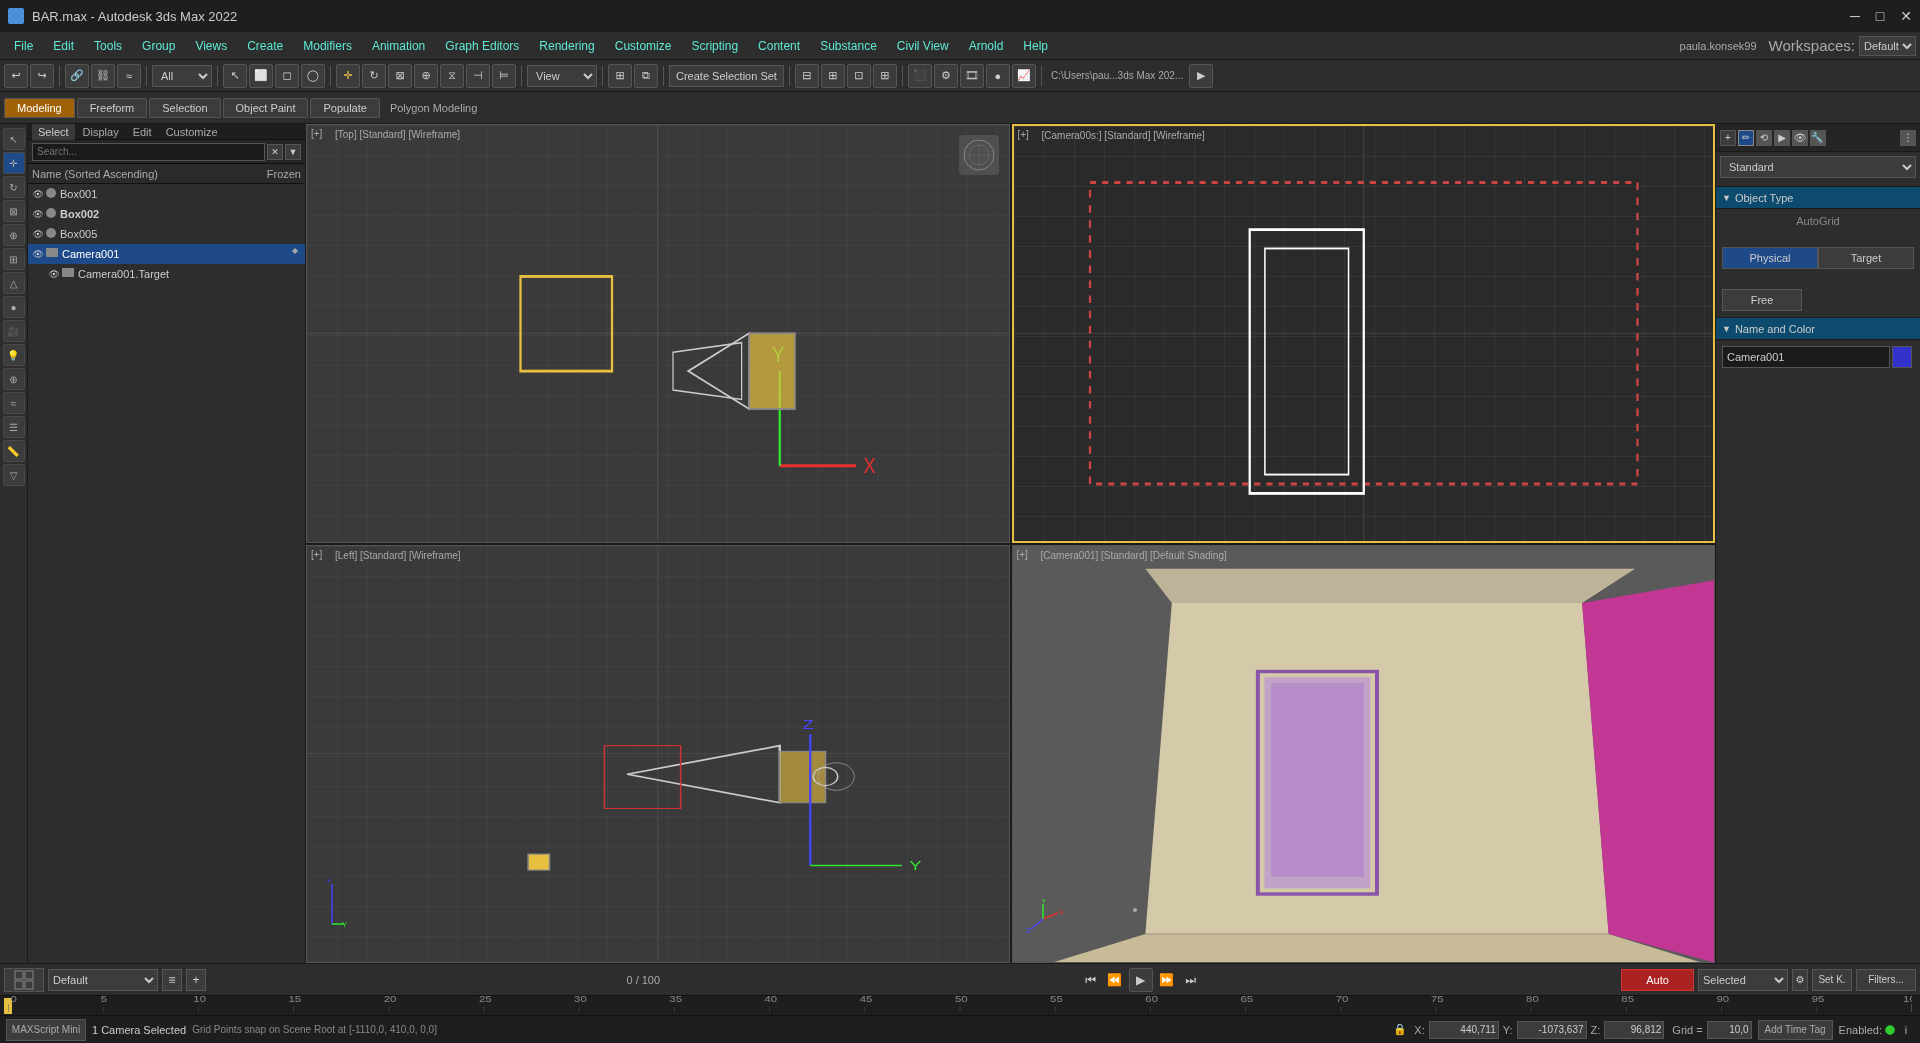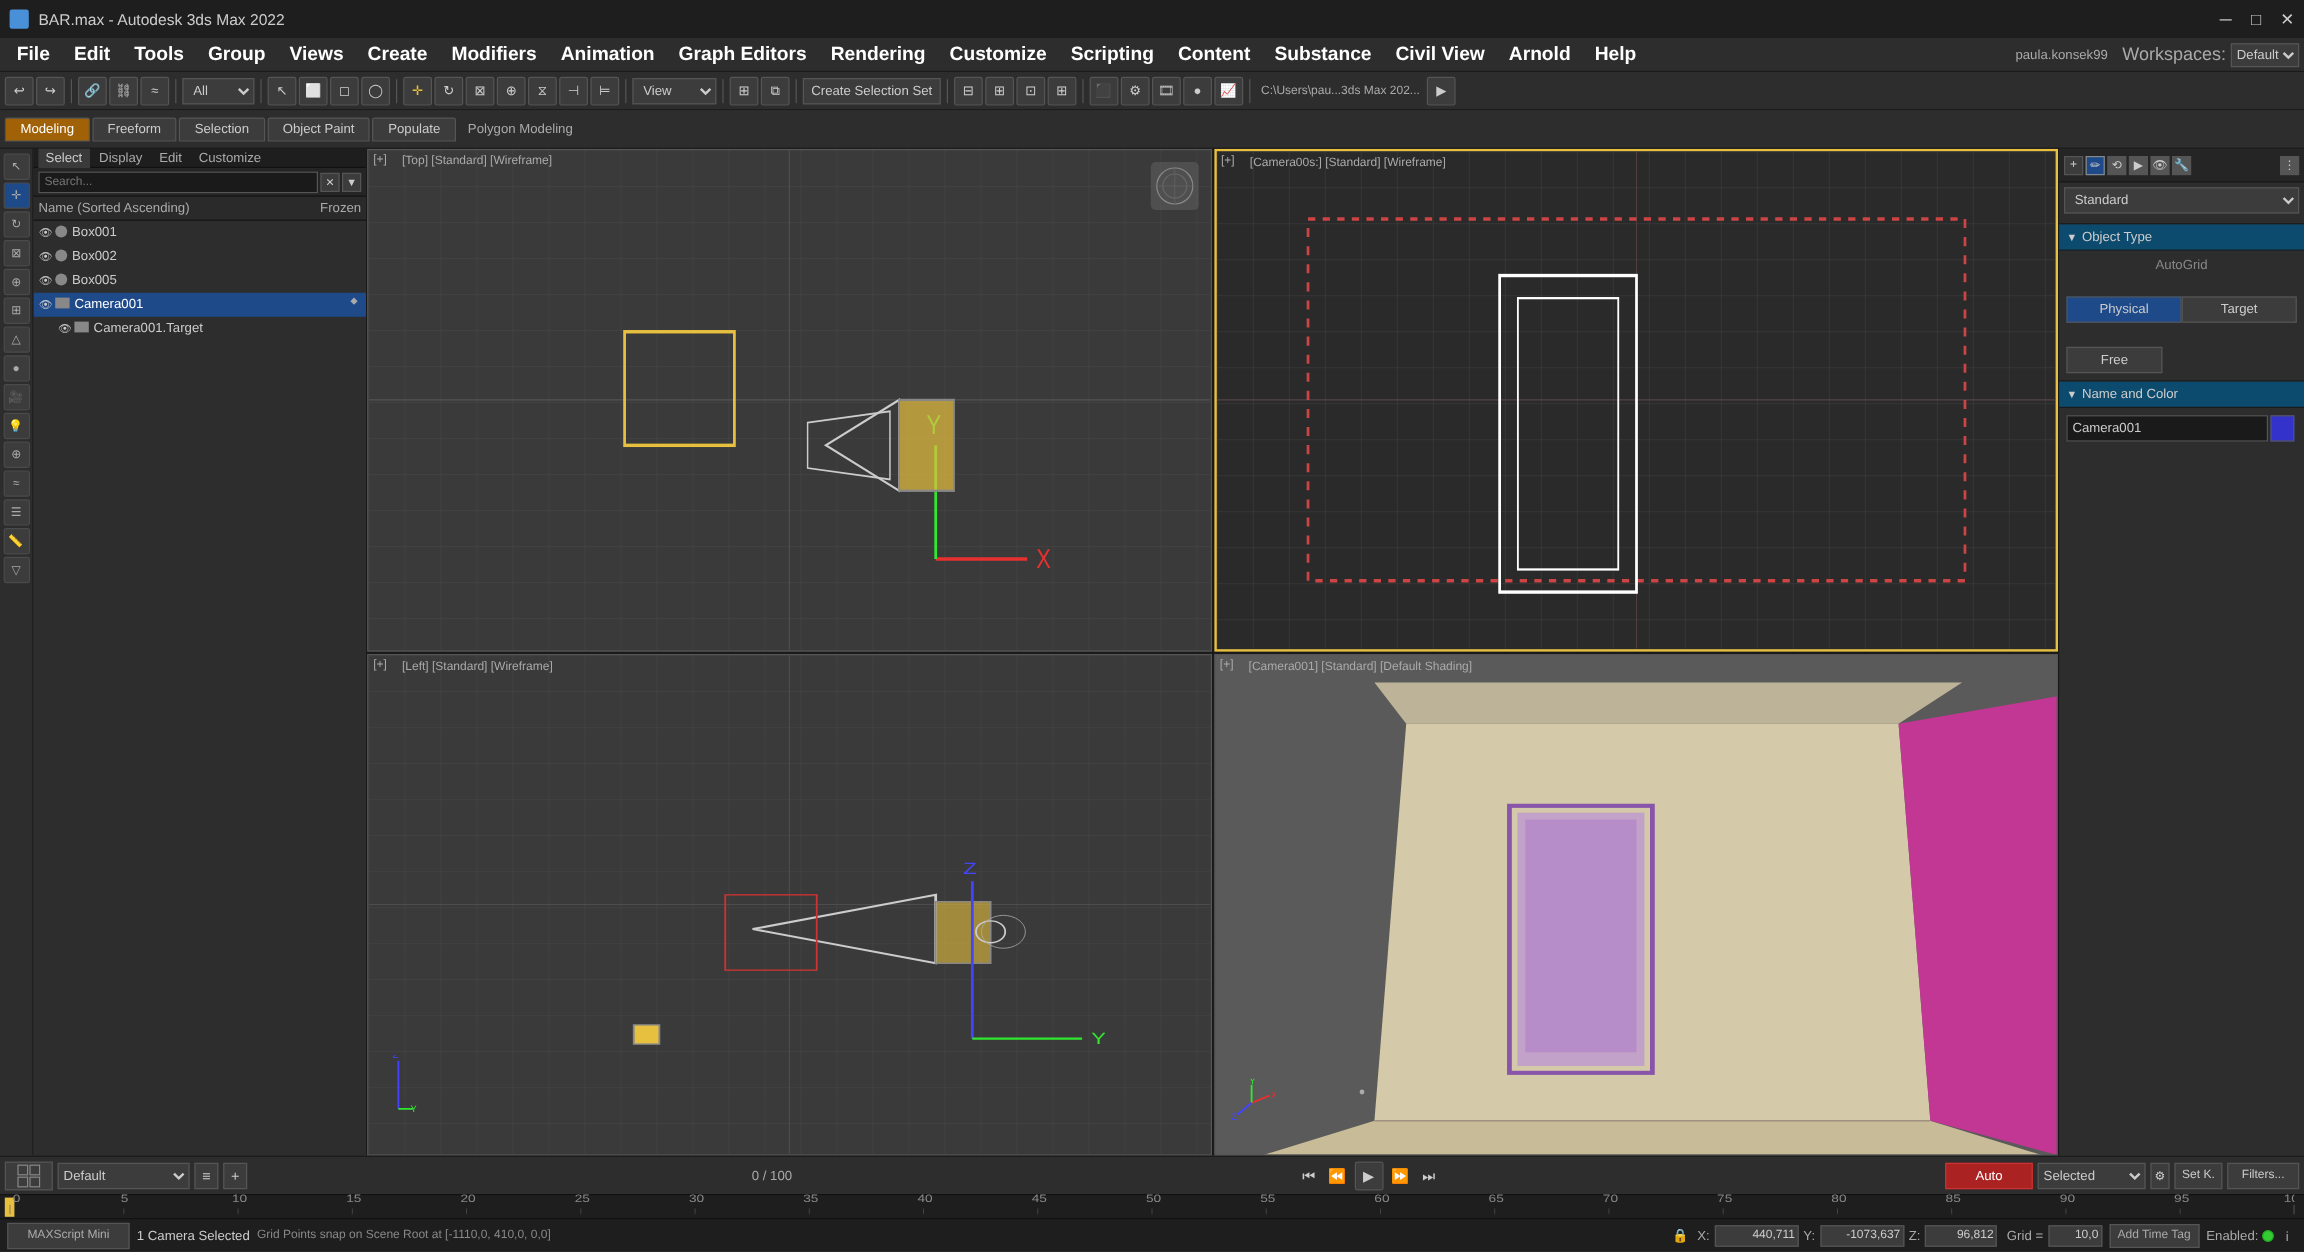--- a/index.html
+++ b/index.html
@@ -8,21 +8,21 @@
     
     #title-bar { height: 32px; background: #1e1e1e; display: flex; align-items: center; padding: 0 8px; justify-content: space-between; }
     #title-bar-left { display: flex; align-items: center; gap: 8px; }
     #title-bar-icon { width: 16px; height: 16px; background: #4a90d9; border-radius: 2px; }
     #title-bar-text { color: #cccccc; font-size: 13px; }
     #title-bar-right { display: flex; gap: 16px; }
     .title-btn { color: #cccccc; cursor: pointer; font-size: 14px; }
     
     
     #menu-bar { height: 28px; background: #2d2d2d; display: flex; align-items: center; padding: 0 4px; border-bottom: 1px solid #1a1a1a; }
-    .menu-item { padding: 4px 10px; color: #ffffff; cursor: pointer; font-size: 16px; font-weight: bold; }
+    .menu-item { padding: 4px 10px; color: #5eead4; cursor: pointer; font-size: 12px; }
     
     
     #main-toolbar { height: 32px; background: #2d2d2d; display: flex; align-items: center; padding: 0 4px; gap: 2px; border-bottom: 1px solid #1a1a1a; }
     .toolbar-btn { width: 24px; height: 24px; background: #3c3c3c; border: 1px solid #555; display: flex; align-items: center; justify-content: center; cursor: pointer; color: #ccc; font-size: 11px; border-radius: 2px; }
     .toolbar-sep { width: 1px; height: 20px; background: #555; margin: 0 3px; }
     .toolbar-dropdown { height: 22px; background: #3c3c3c; border: 1px solid #555; color: #ccc; font-size: 11px; padding: 0 4px; cursor: pointer; }
     .tab-btn { padding: 3px 12px; background: #3c3c3c; border: 1px solid #555; color: #ccc; font-size: 11px; cursor: pointer; border-radius: 2px 2px 0 0; }
     .tab-btn.active { background: #a16207; color: #fff; }
     
     
@@ -235,21 +235,21 @@
           </div>
           <span style="font-size:11px;">Box001</span>
           <div style="margin-left:auto;width:10px;"></div>
         </div>
 
         <div class="scene-item">
           <div class="scene-item-icons">
             <div class="eye-icon">👁</div>
             <div class="obj-icon" style="background:#888;border-radius:50%;"></div>
           </div>
-          <span style="font-size:11px;">Box002</span>
+          <span style="font-size:11px;font-weight:bold;">Box002</span>
           <div style="margin-left:auto;width:10px;"></div>
         </div>
 
         <div class="scene-item">
           <div class="scene-item-icons">
             <div class="eye-icon">👁</div>
             <div class="obj-icon" style="background:#888;border-radius:50%;"></div>
           </div>
           <span style="font-size:11px;">Box005</span>
           <div style="margin-left:auto;width:10px;"></div>
@@ -543,21 +543,21 @@
           <text x="1421" y="10" fill="#888" font-size="9">95</text>
           <line x1="1500" y1="12" x2="1500" y2="20" stroke="#666" stroke-width="1"></line>
           <text x="1493" y="10" fill="#888" font-size="9">100</text>
         </svg>
       </div>
     </div>
   </div>
 
   <div id="status-bar" style="height:28px;background:#1e1e1e;display:flex;align-items:center;padding:0 6px;gap:6px;border-top:1px solid #111;font-size:11px;color:#aaa;">
 
-    <div style="width:102px;height:22px;background:#3c3c3c;border:1px solid #555;display:flex;align-items:center;justify-content:center;cursor:pointer;font-size:10px;color:#aaa;">MAXScript Mini</div>
+    <div style="width:80px;height:22px;background:#3c3c3c;border:1px solid #555;display:flex;align-items:center;justify-content:center;cursor:pointer;font-size:10px;color:#aaa;">MAXScript Mini</div>
 
     <span style="color:#ccc;">1 Camera Selected</span>
 
     <span style="flex:1;color:#888;font-size:10px;">Grid Points snap on Scene Root at [-1110,0, 410,0, 0,0]</span>
 
     <div style="width:16px;height:16px;display:flex;align-items:center;justify-content:center;cursor:pointer;">🔒</div>
 
     <div style="display:flex;gap:4px;align-items:center;">
       <span>X:</span>
       <input type="text" style="width: 70px; height: 18px; background: rgb(60, 60, 60); border: 1px solid rgb(85, 85, 85); color: rgb(204, 204, 204); font-size: 10px; text-align: right; padding: 0px 2px;" value="440,711">

